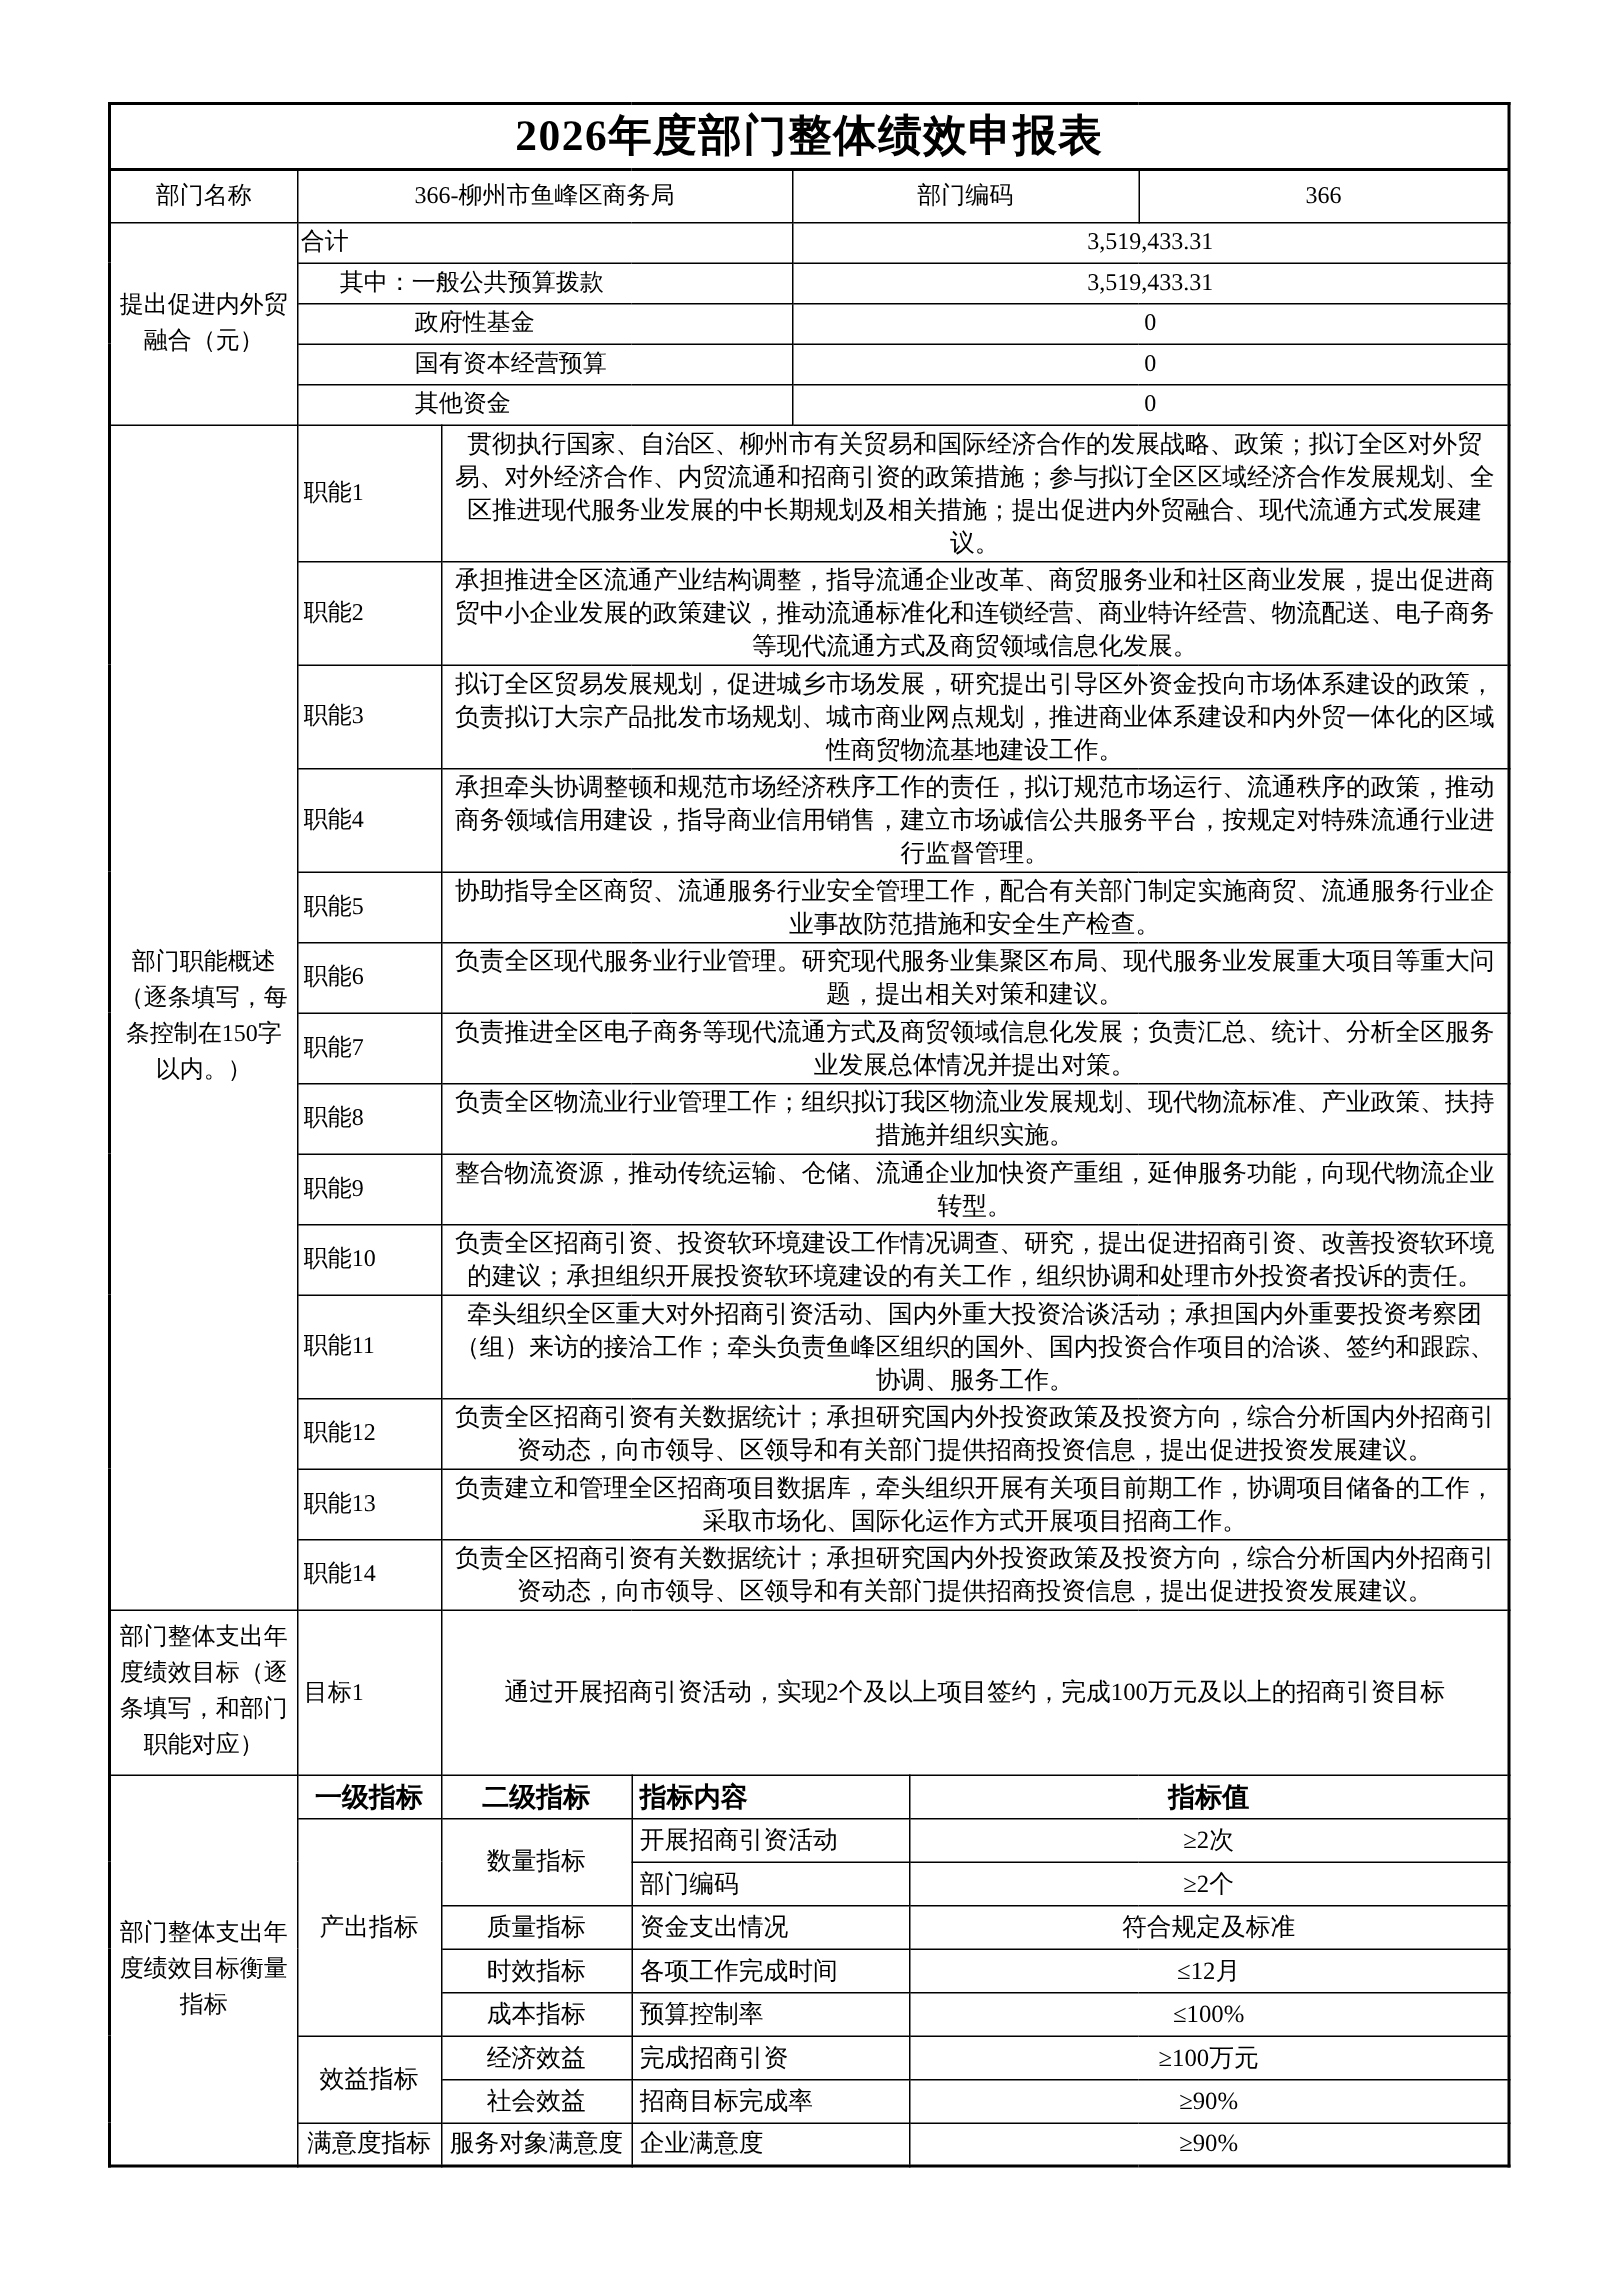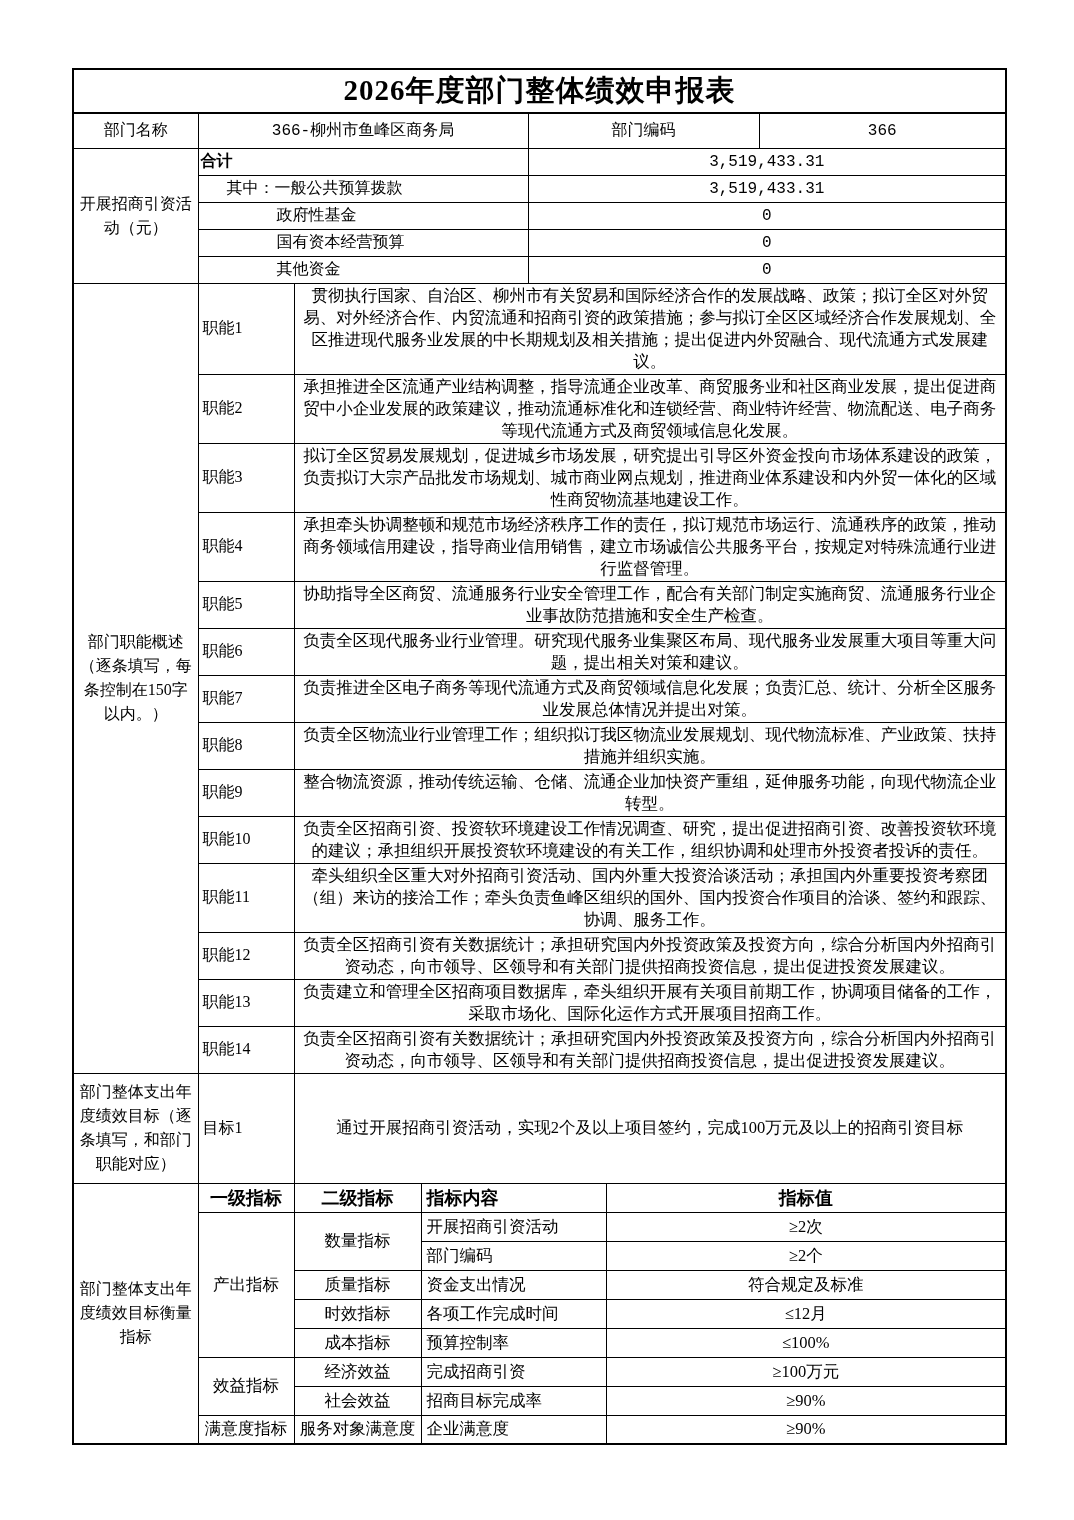--- a/index.html
+++ b/index.html
@@ -30,23 +30,23 @@
     word-break: break-all;
   }
   .title-cell {
     font-size: 29px;
     font-weight: bold;
     text-align: center;
     height: 40px;
     border-bottom: 2px solid #000;
     letter-spacing: 1px;
   }
-  .c  { text-align: center; font-family: Liberation Mono, monospace; }
+  .c  { text-align: center; }
   .l  { text-align: left; }
-  .bold { font-weight: bold; }
+  .bold { font-weight: normal; }
   .section-label {
     text-align: center;
     line-height: 24px;
     padding: 2px 5px;
   }
   .fn-label { text-align: left; padding-left: 4px; }
   .content {
     text-align: center;
     font-size: 16.5px;
     line-height: 22px;
@@ -86,21 +86,21 @@
     </tr>
 
     <tr class="h35">
       <td class="c">部门名称</td>
       <td class="c" colspan="3">366-柳州市鱼峰区商务局</td>
       <td class="c" colspan="2">部门编码</td>
       <td class="c">366</td>
     </tr>
 
     <tr class="h27">
-      <td class="section-label" rowspan="5">开展招商引资活动（元）</td>
+      <td class="section-label" rowspan="5">提出促进内外贸融合（元）</td>
       <td class="budget-item pad-total bold" colspan="3">合计</td>
       <td class="c" colspan="3">3,519,433.31</td>
     </tr>
     <tr class="h27">
       <td class="budget-item pad-sub1" colspan="3">其中：一般公共预算拨款</td>
       <td class="c" colspan="3">3,519,433.31</td>
     </tr>
     <tr class="h27">
       <td class="budget-item pad-sub2" colspan="3">政府性基金</td>
       <td class="c" colspan="3">0</td>

